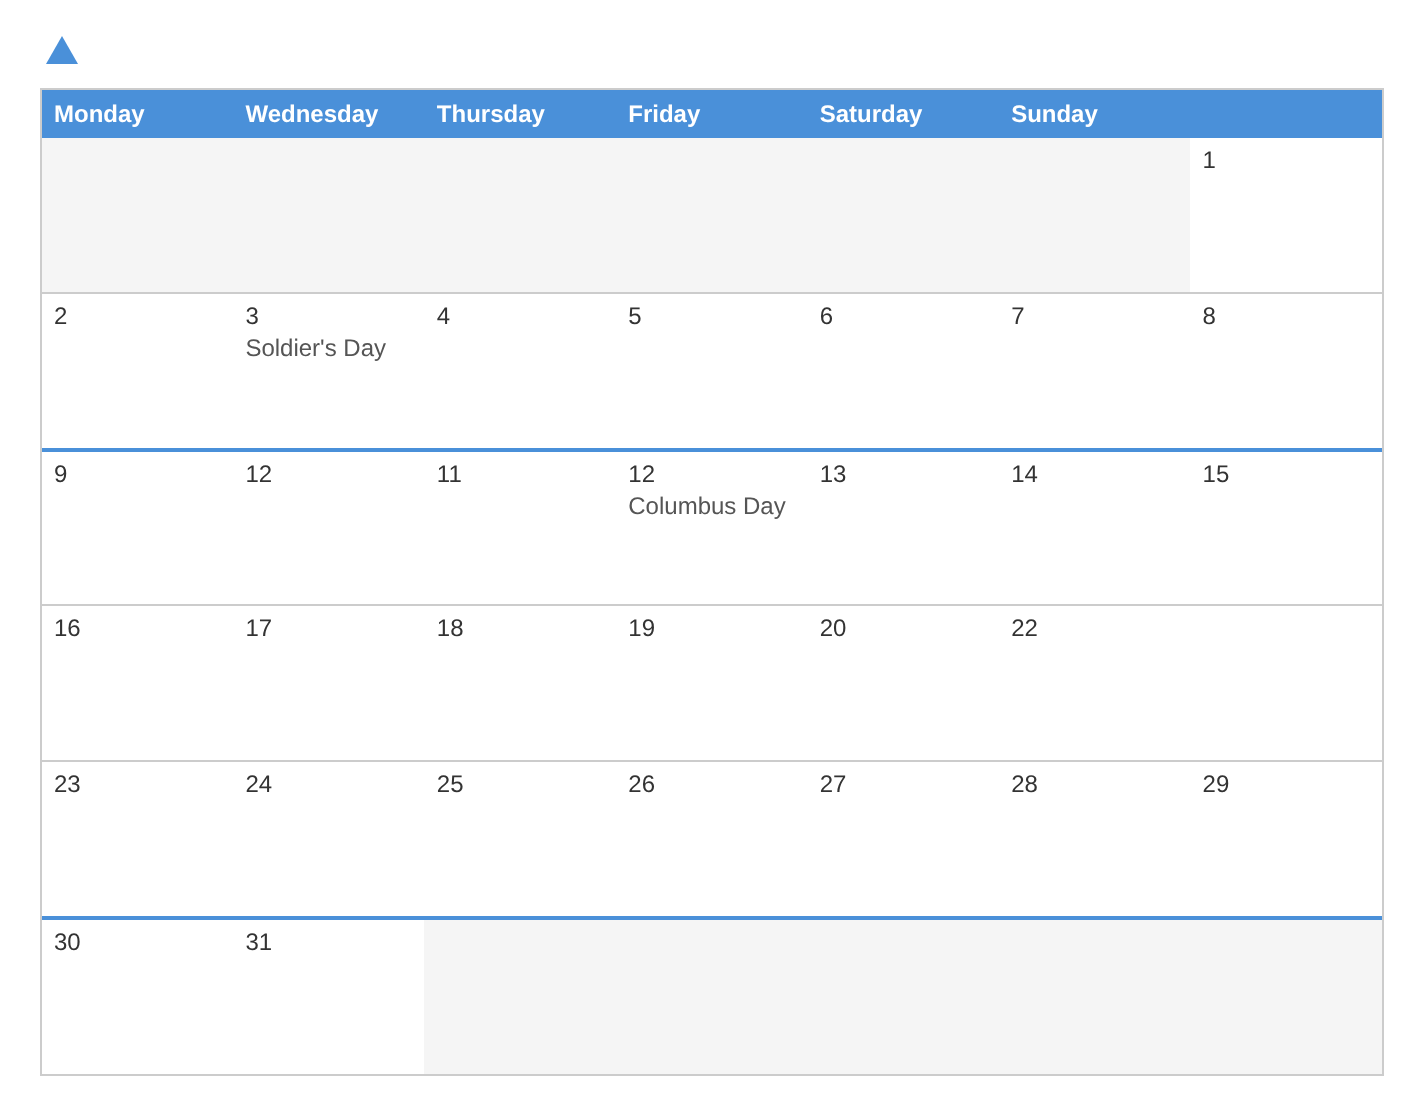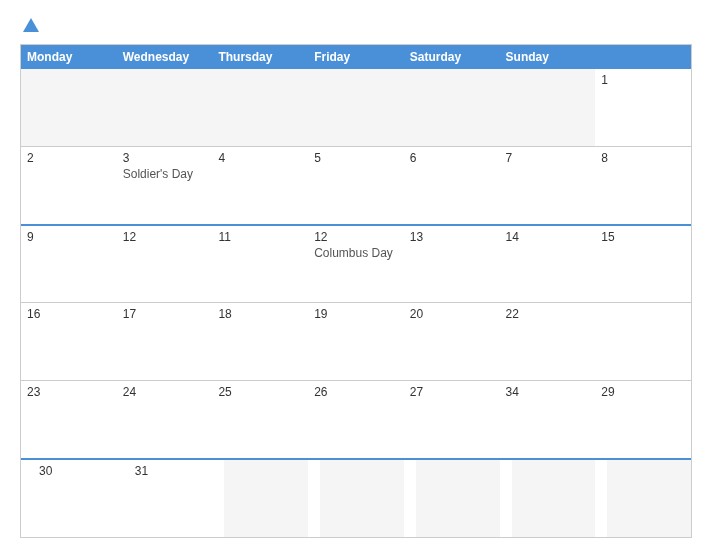--- a/index.html
+++ b/index.html
@@ -118,21 +118,20 @@
       color: #555;
       line-height: 1.3;
     }
     
     .row-highlight {
       border-top: 2px solid #4a90d9 !important;
     }
     
     .cal-row.last-row .cal-cell {
       min-height: 52px;
-      margin-left: 12px;
     }
   </style>
 </head>
 <body>
 
 <div class="page">
 
   <div class="header">
     <div class="logo">
       <span class="logo-text-general"></span>
@@ -238,21 +237,21 @@
           <div class="cal-cell">
             <span class="cal-cell-num">25</span>
           </div>
           <div class="cal-cell">
             <span class="cal-cell-num">26</span>
           </div>
           <div class="cal-cell">
             <span class="cal-cell-num">27</span>
           </div>
           <div class="cal-cell">
-            <span class="cal-cell-num">34</span>
+            <span class="cal-cell-num">28</span>
           </div>
           <div class="cal-cell">
             <span class="cal-cell-num">29</span>
           </div>
         </div>
         <div class="cal-row row-highlight last-row">
           <div class="cal-cell">
             <span class="cal-cell-num">30</span>
           </div>
           <div class="cal-cell">

